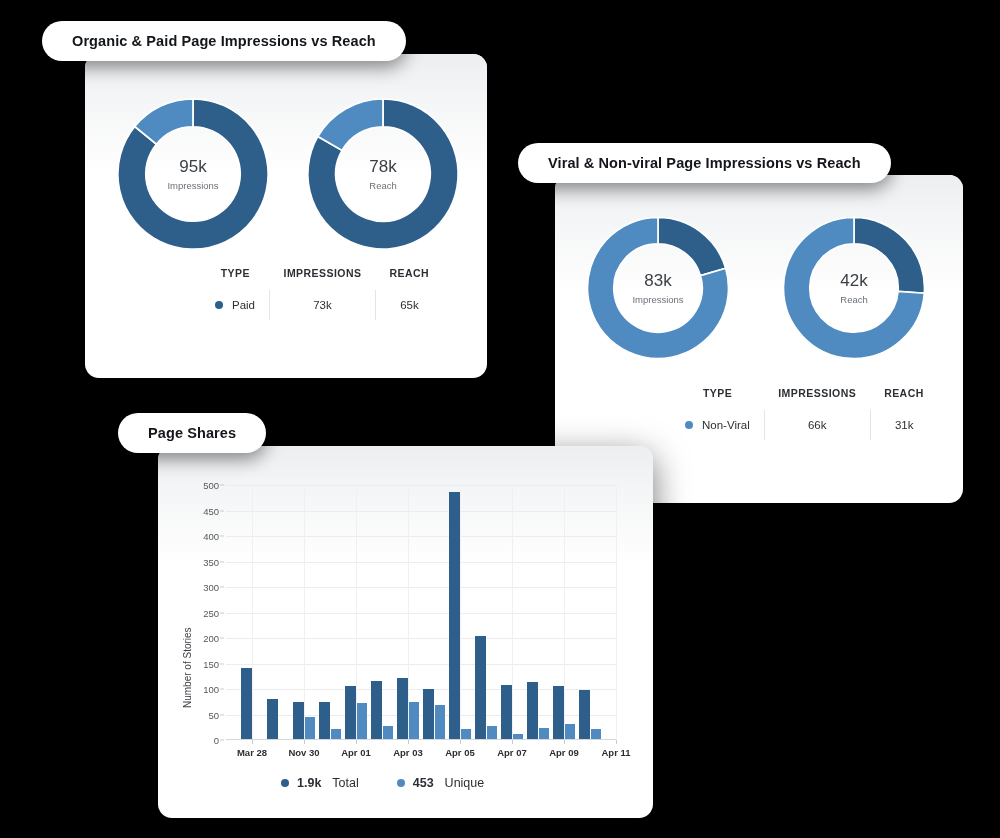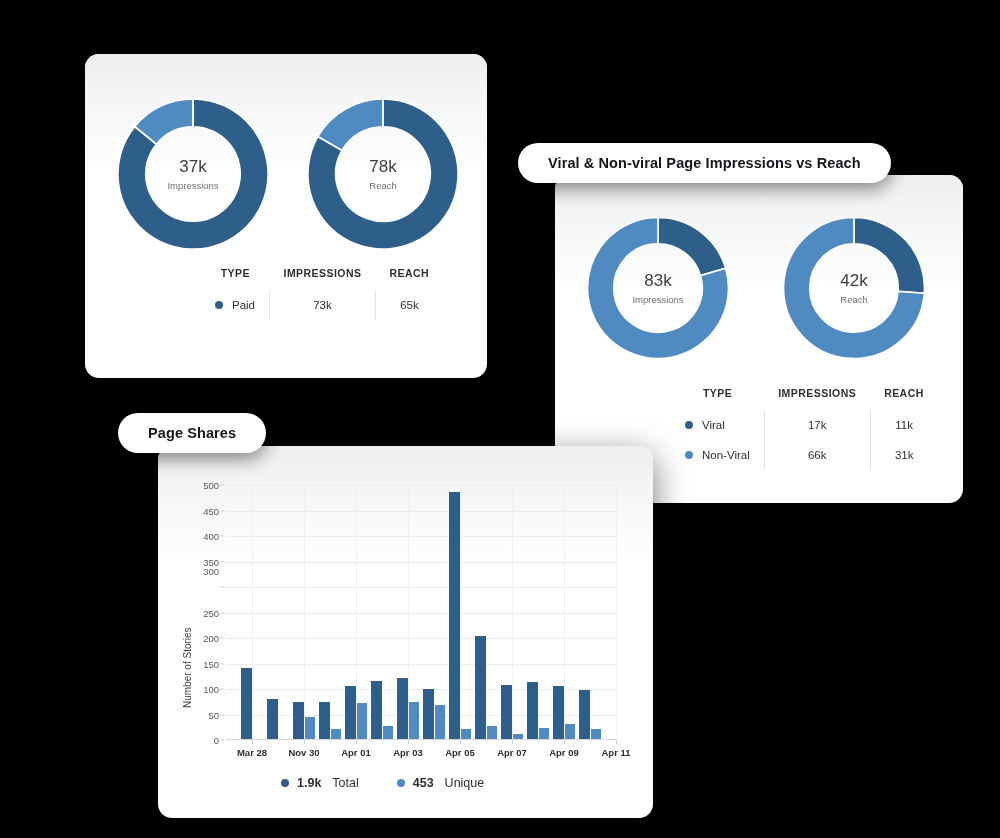--- a/index.html
+++ b/index.html
@@ -109,21 +109,21 @@
     <div class="card-body">
       <div class="donut-wrap" id="d1a" style="left:28px;top:40px;width:160px;height:160px;">
         <div class="donut">
           <svg viewBox="0 0 100 100">
             <g id="d1a-arcs">
                 <path d="M50 3 A47 47 0 1 1 13.565413122776874 20.30958270609723 L27.131482704721655 31.364525315529114 A29.5 29.5 0 1 0 50 20.5 Z" fill="#2e5f8a" stroke="#ffffff" stroke-width="1.1"></path>
                 <path d="M13.565413122776874 20.30958270609723 A47 47 0 0 1 49.99999999999995 3 L49.99999999999997 20.5 A29.5 29.5 0 0 0 27.131482704721655 31.364525315529114 Z" fill="#4f8bc0" stroke="#ffffff" stroke-width="1.1"></path>
               </g>
           </svg>
           <div class="donut-center">
-            <div class="donut-value">37k</div>
+            <div class="donut-value">95k</div>
             <div class="donut-label">Impressions</div>
           </div>
         </div>
       </div>
 
       <div class="donut-wrap" id="d1b" style="left:218px;top:40px;width:160px;height:160px;">
         <div class="donut">
           <svg viewBox="0 0 100 100">
             <g id="d1b-arcs">
                 <path d="M50 3 A47 47 0 1 1 9.296806022131385 26.499999999999996 L24.45225058835906 35.25 A29.5 29.5 0 1 0 50 20.5 Z" fill="#2e5f8a" stroke="#ffffff" stroke-width="1.1"></path>
@@ -198,30 +198,20 @@
           <tr>
             <th class="type-col">TYPE</th>
             <th>IMPRESSIONS</th>
             <th>REACH</th>
           </tr>
         </thead>
         <tbody>
           <tr>
             <td>
               <span class="typecellrow">
-                <span class="dot" style="background:#2e5f8a"></span>
-                <span>Viral</span>
-              </span>
-            </td>
-            <td>17k</td>
-            <td>11k</td>
-          </tr>
-          <tr>
-            <td>
-              <span class="typecellrow">
                 <span class="dot" style="background:#4f8bc0"></span>
                 <span>Non-Viral</span>
               </span>
             </td>
             <td>66k</td>
             <td>31k</td>
           </tr>
         </tbody>
       </table>
     </div>
@@ -242,21 +232,21 @@
             <div class="gridline" style="top: 178.5px;"></div>
             <div class="ytick" style="top: 178.5px;">150</div>
             <div class="ytickmark" style="top: 178.5px;"></div>
             <div class="gridline" style="top: 153px;"></div>
             <div class="ytick" style="top: 153px;">200</div>
             <div class="ytickmark" style="top: 153px;"></div>
             <div class="gridline" style="top: 127.5px;"></div>
             <div class="ytick" style="top: 127.5px;">250</div>
             <div class="ytickmark" style="top: 127.5px;"></div>
             <div class="gridline" style="top: 102px;"></div>
-            <div class="ytick" style="top: 86px;">300</div>
+            <div class="ytick" style="top: 102px;">300</div>
             <div class="ytickmark" style="top: 102px;"></div>
             <div class="gridline" style="top: 76.5px;"></div>
             <div class="ytick" style="top: 76.5px;">350</div>
             <div class="ytickmark" style="top: 76.5px;"></div>
             <div class="gridline" style="top: 51px;"></div>
             <div class="ytick" style="top: 51px;">400</div>
             <div class="ytickmark" style="top: 51px;"></div>
             <div class="gridline" style="top: 25.5px;"></div>
             <div class="ytick" style="top: 25.5px;">450</div>
             <div class="ytickmark" style="top: 25.5px;"></div>
@@ -328,20 +318,23 @@
         </div>
         <div class="blegend-item">
           <span class="dot" style="background:#4f8bc0"></span>
           <span class="blegend-num">453</span>
           <span class="blegend-txt">Unique</span>
         </div>
       </div>
     </div>
   </div>
 
+  <div class="pill" id="pill1" style="left:42px;top:21px;height:40px;font-size:14.5px;">
+    <span>Organic &amp; Paid Page Impressions vs Reach</span>
+  </div>
 
   <div class="pill" id="pill2" style="left:518px;top:143px;height:40px;font-size:14.5px;">
     <span>Viral &amp; Non-viral Page Impressions vs Reach</span>
   </div>
 
   <div class="pill" id="pill3" style="left:118px;top:413px;height:40px;font-size:14.5px;">
     <span>Page Shares</span>
   </div>
 
 </div>

